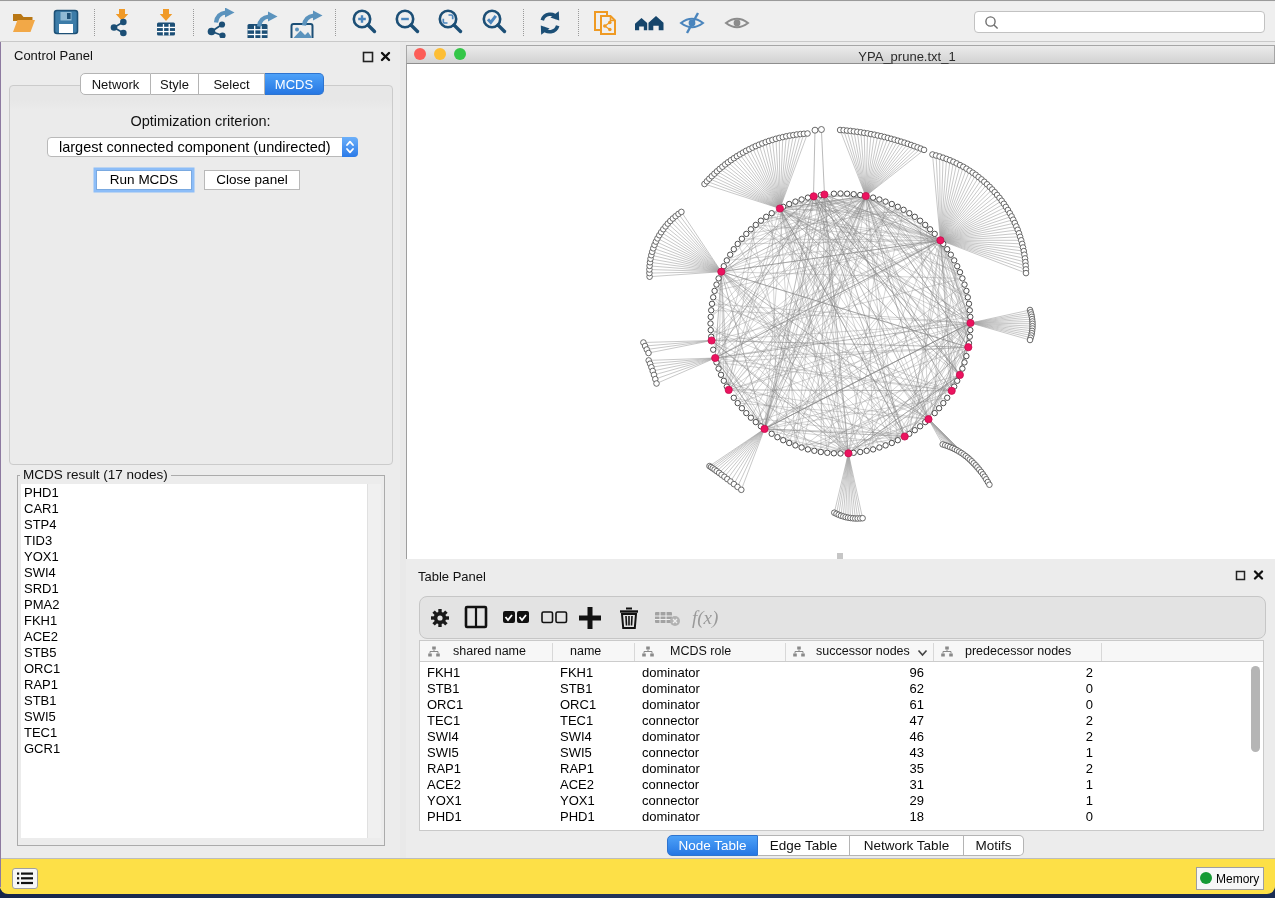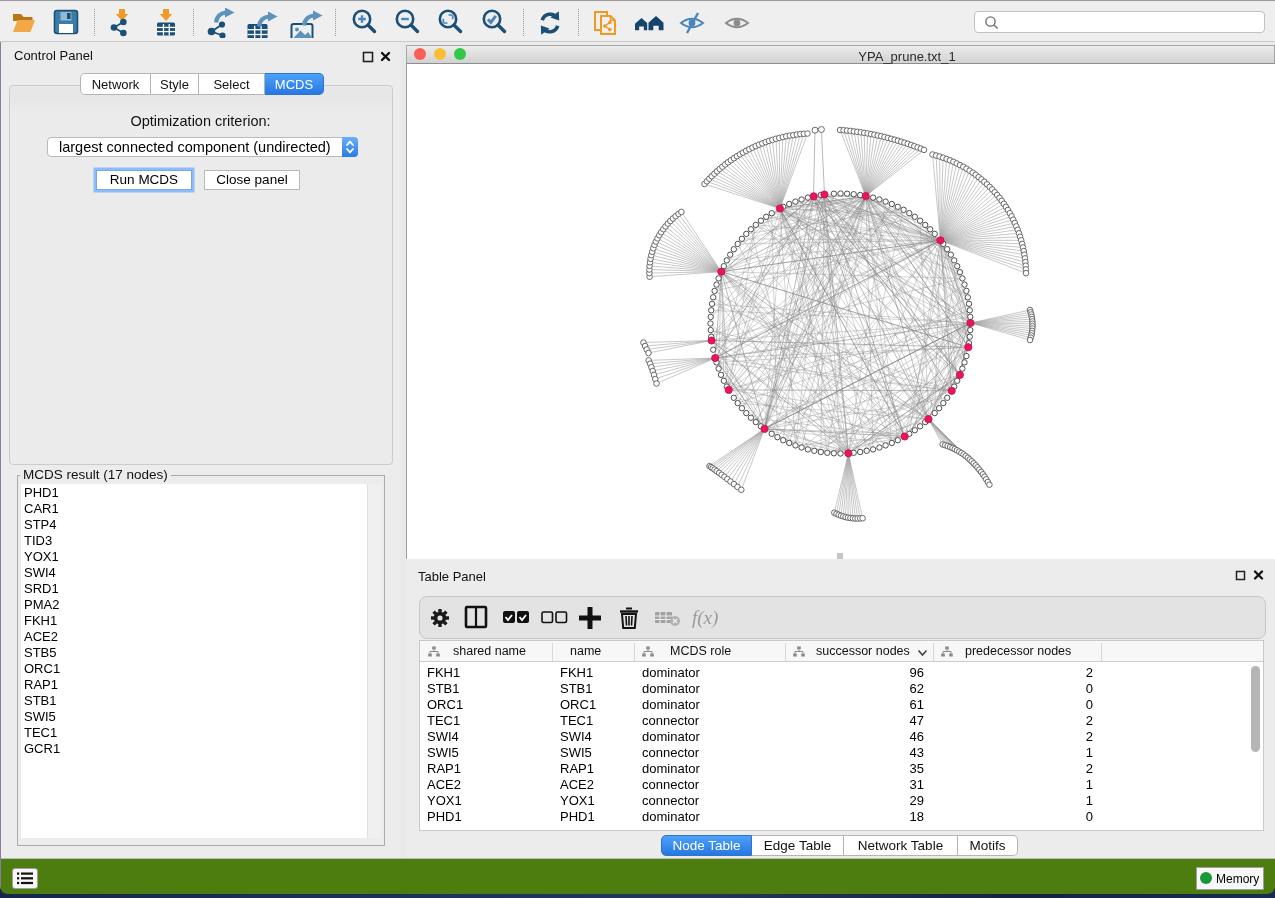--- a/index.html
+++ b/index.html
@@ -68,28 +68,28 @@
 .hsep { position:absolute; top:2px; height:18px; width:0; border-left:1px solid #d8d8d8; }
 .hcell { position:absolute; top:3px; }
 #rows { position:absolute; left:0; top:23px; width:843px; font-size:13px; color:#000; }
 .r { position:absolute; height:16px; width:843px; }
 .c1 { position:absolute; left:7px; top:2px; }
 .c2 { position:absolute; left:140px; top:2px; }
 .c3 { position:absolute; left:222px; top:2px; }
 .c4 { position:absolute; left:387px; width:117px; top:2px; text-align:right; }
 .c5 { position:absolute; left:556px; width:117px; top:2px; text-align:right; }
 #vscroll { position:absolute; right:3px; top:26px; width:9px; height:86px; background:#b5b5b5; border-radius:5px;}
-#btabs { position:absolute; left:255px; top:276px; height:16px; display:flex; }
+#btabs { position:absolute; left:261px; top:276px; height:16px; display:flex; }
 .btab { height:21px; font-size:13.5px; color:#111; background:#fff; border:1px solid #b4b4b4;
   border-left:none; display:flex; align-items:center; justify-content:center; }
 .btab.sel { background:linear-gradient(#4da1f8,#2677e3); color:#fff; border-color:#2e74cf;
   border-radius:5px 0 0 5px; border-left:1px solid #2e74cf; }
 .btab.last { border-radius:0 5px 5px 0; }
 
-#status { position:absolute; left:0; top:857px; width:1275px; height:36px; background:#4d7c0f;
+#status { position:absolute; left:0; top:857px; width:1275px; height:36px; background:#fde047;
   border-top:1px solid #bdbdbd; border-radius:0 0 8px 8px;}
 #listbtn { position:absolute; left:12px; top:9px; width:26px; height:21px; background:#f7f7f7;
   border:1px solid #9f9f9f; border-radius:3px; }
 #membtn { position:absolute; right:11px; top:8px; width:68px; height:23px; background:#f7f7f7;
   border:1px solid #9f9f9f; font-size:12px; color:#000; }
 #membtn i { position:absolute; left:3px; top:4px; width:12px; height:12px; border-radius:50%;
   background:#169a35; }
 #membtn span { position:absolute; left:19px; top:4px; font-style:normal; }
 </style>
 </head>

